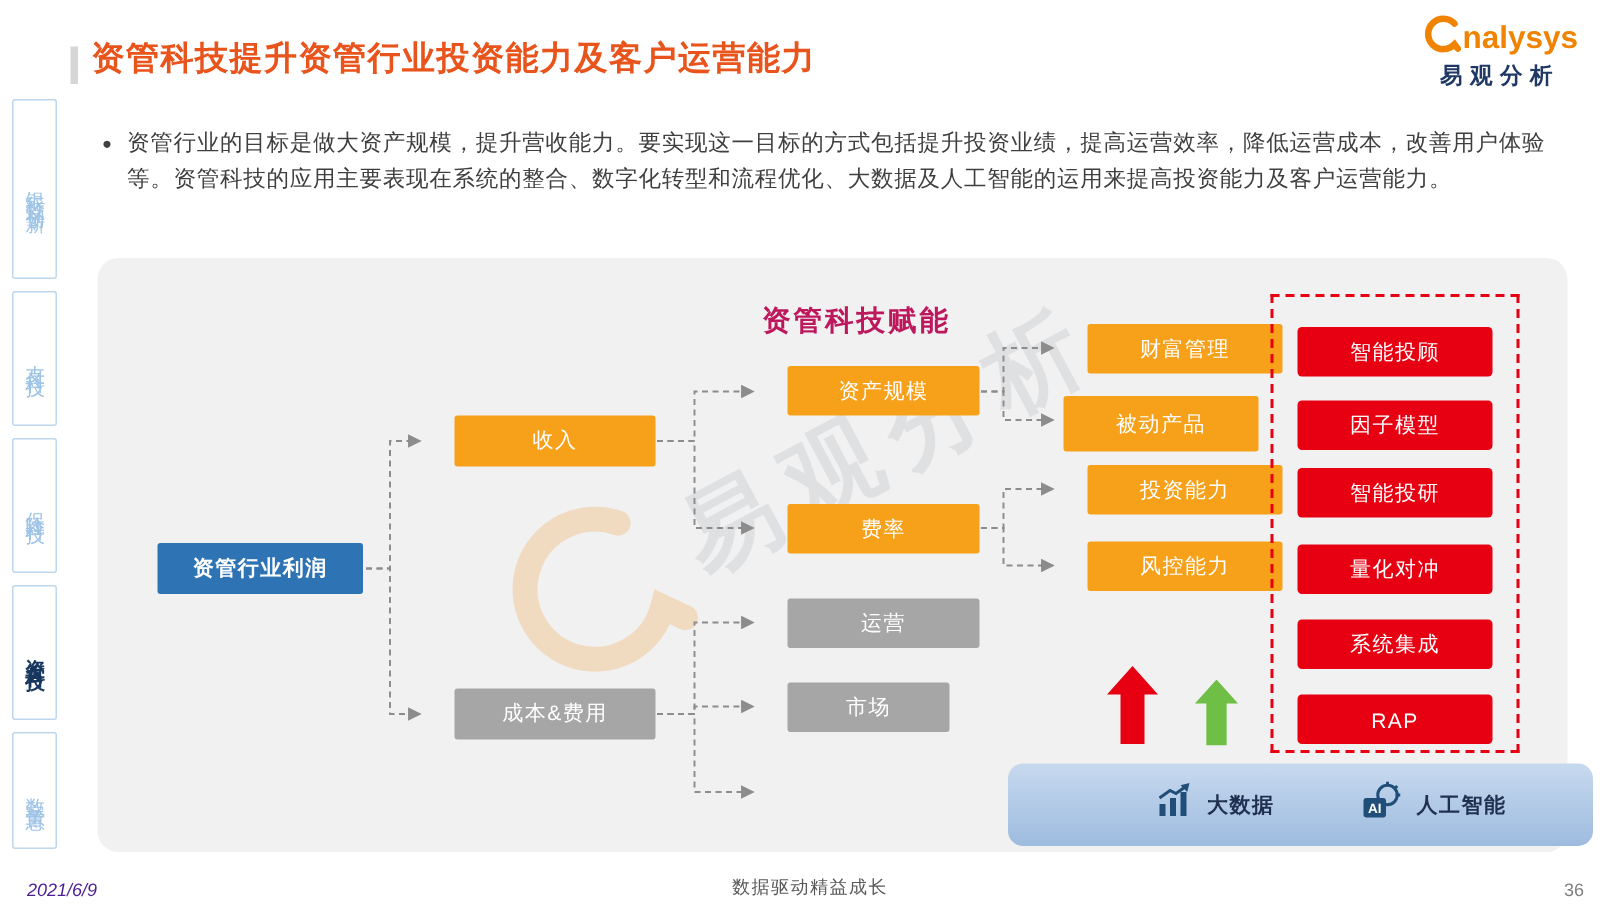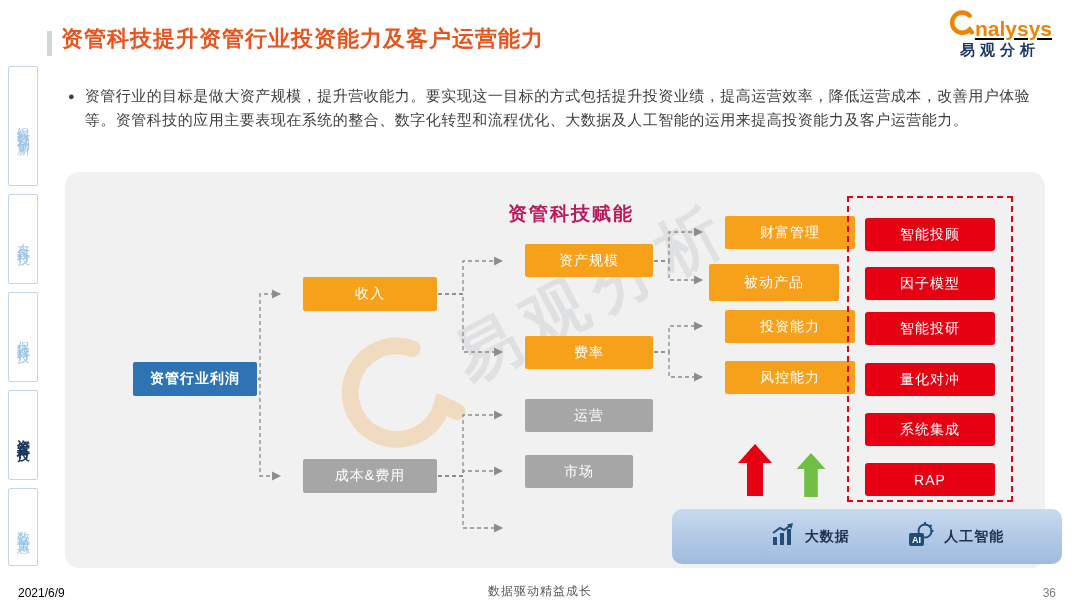--- a/index.html
+++ b/index.html
@@ -5,21 +5,21 @@
   html,body{margin:0;padding:0;background:#fff;}
   .slide{
     position:relative;width:1080px;height:608px;background:#fff;overflow:hidden;
     font-family:"Liberation Sans","DejaVu Sans",sans-serif;
   }
   
   .accent-bar{position:absolute;left:47px;top:31px;width:5px;height:25px;background:#D6D6D6;}
   .page-title{position:absolute;left:61px;top:24px;margin:0;font-size:22px;font-weight:bold;
     color:var(--title,#E8541C);letter-spacing:1px;font-family:Liberation Mono, monospace;}
   .logo{position:absolute;right:28px;top:10px;text-align:center;line-height:1;}
-  .logo-top{display:flex;align-items:flex-end;justify-content:flex-start;gap:1px;text-decoration:underline;}
+  .logo-top{display:flex;align-items:center;justify-content:flex-start;gap:1px;}
   .logo-en{font-size:21px;font-weight:bold;color:var(--logo-orange,#F08300);letter-spacing:0px;}
   .logo-cn{margin-top:3px;font-size:15px;font-weight:bold;color:var(--logo-navy,#1F3864);letter-spacing:5px;}
   
   .intro{position:absolute;left:68px;top:84px;width:972px;display:flex;gap:10px;}
   .bullet-dot{font-size:11px;color:#404040;line-height:24px;}
   .intro-text{margin:0;font-size:15px;line-height:24px;color:#3F3F3F;letter-spacing:0.5px;}
   
   .tab{position:absolute;left:8px;width:30px;box-sizing:border-box;border:1px solid #BDD7EE;background:#fff;
     color:var(--sidebar-blue,#9DC3E6);writing-mode:vertical-rl;display:flex;align-items:center;justify-content:center;
     font-size:13px;letter-spacing:3px;border-radius:2px;}
@@ -43,21 +43,21 @@
   .bottom-bar{position:absolute;left:607px;top:337px;width:350px;height:55px;border-radius:10px;
     background:linear-gradient(180deg,var(--bar-bg-top,#C7D9EE),var(--bar-bg-bottom,#9EBBDF));
     display:flex;align-items:center;justify-content:space-evenly;padding-left:40px;}
   .bar-item{display:flex;align-items:center;gap:9px;}
   .bar-item-label{font-size:14px;font-weight:bold;color:#1F3050;letter-spacing:1px;}
   
   .watermark{position:absolute;left:250px;top:90px;transform:rotate(-28deg);opacity:0.20;pointer-events:none;
     display:flex;align-items:center;gap:14px;}
   .watermark-text{font-size:64px;font-weight:bold;color:#9A9FA6;letter-spacing:12px;white-space:nowrap;}
   
-  .footer-date{position:absolute;left:18px;bottom:8px;font-size:12px;color:#000000;}
+  .footer-date{position:absolute;left:18px;bottom:8px;font-size:12px;color:#4c1d95;font-style:italic;}
   .footer-slogan{position:absolute;left:0;bottom:8px;width:100%;text-align:center;font-size:12px;color:#595959;letter-spacing:1px;}
   .footer-page{position:absolute;right:24px;bottom:8px;font-size:12px;color:#7F7F7F;}
 </style>
 </head>
 <body>
 
 <div class="slide">
 
   <div class="accent-bar"></div>
   <h1 class="page-title">资管科技提升资管行业投资能力及客户运营能力</h1>
@@ -114,21 +114,21 @@
         <path d="M568 89 H604 V60 H637" marker-end="url(#arr)"></path>
         <path d="M568 89 H604 V108 H637" marker-end="url(#arr)"></path>
         <path d="M568 180 H604 V154 H637" marker-end="url(#arr)"></path>
         <path d="M568 180 H604 V205 H637" marker-end="url(#arr)"></path>
         <path d="M352 304 H398 V243 H437" marker-end="url(#arr)"></path>
         <path d="M352 304 H398 V299 H437" marker-end="url(#arr)"></path>
         <path d="M352 304 H398 V356 H437" marker-end="url(#arr)"></path>
       </g>
     </svg>
 
-    <div class="node blue" style="left:48px;top:190px;width:124px;height:34px">资管行业利润</div>
+    <div class="node blue" style="left:20px;top:190px;width:137px;height:34px">资管行业利润</div>
     <div class="node orange" style="left:218px;top:105px;width:134px;height:34px">收入</div>
     <div class="node graybox" style="left:218px;top:287px;width:134px;height:34px">成本&amp;费用</div>
     <div class="node orange" style="left:440px;top:72px;width:128px;height:33px">资产规模</div>
     <div class="node orange" style="left:440px;top:164px;width:128px;height:33px">费率</div>
     <div class="node graybox" style="left:440px;top:227px;width:128px;height:33px">运营</div>
     <div class="node graybox" style="left:440px;top:283px;width:108px;height:33px">市场</div>
     <div class="node orange" style="left:640px;top:44px;width:130px;height:33px">财富管理</div>
     <div class="node orange" style="left:624px;top:92px;width:130px;height:37px">被动产品</div>
     <div class="node orange" style="left:640px;top:138px;width:130px;height:33px">投资能力</div>
     <div class="node orange" style="left:640px;top:189px;width:130px;height:33px">风控能力</div>

